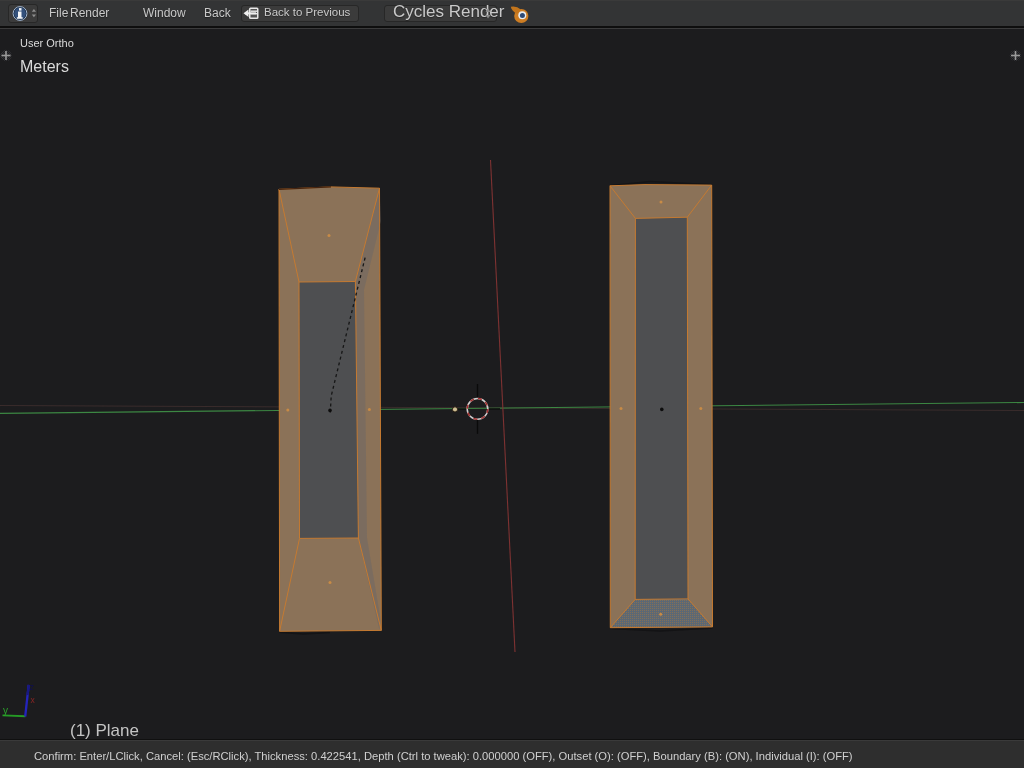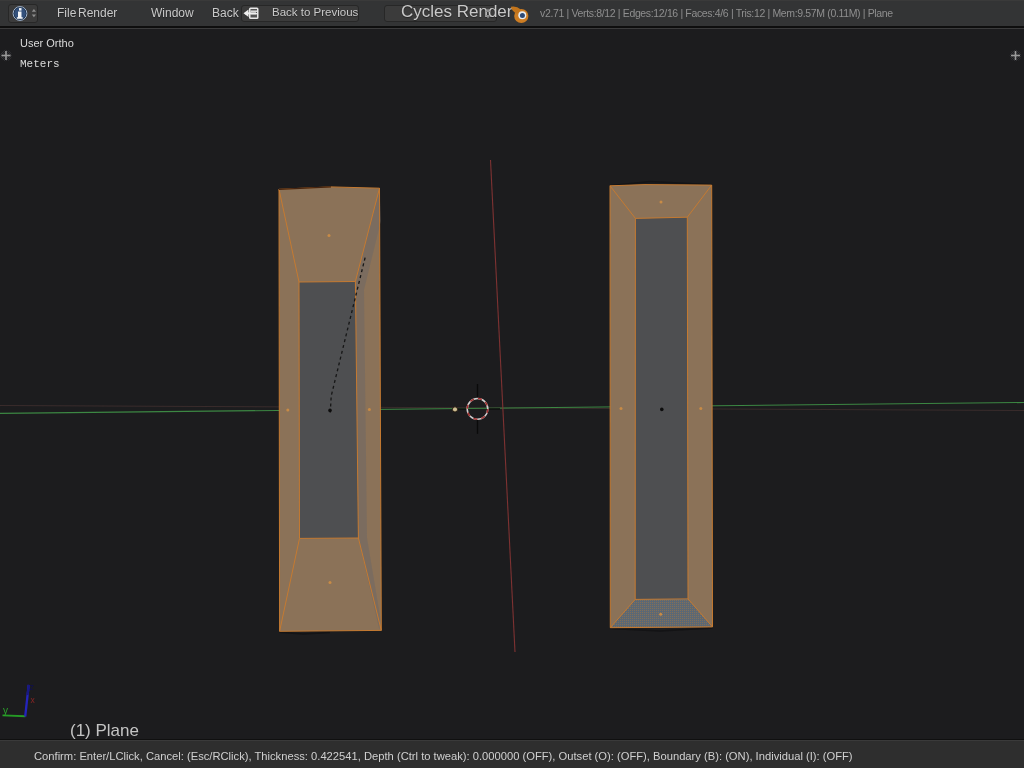--- a/index.html
+++ b/index.html
@@ -2,24 +2,24 @@
 <html><head>
 <meta charset="utf-8">
 <style>
   html,body{margin:0;padding:0;}
   body{width:1024px;height:768px;overflow:hidden;background:#1c1c1e;
        font-family:"Liberation Sans", sans-serif; position:relative; -webkit-font-smoothing:antialiased;}
   .abs{position:absolute;will-change:transform;}
   #header{left:0;top:0;width:1024px;height:26px;background:#333435;border-top:1px solid #3a3a3a;box-sizing:border-box;}
   #hsep{left:0;top:26px;width:1024px;height:2px;background:#0e0e0e;border-bottom:1px solid #3b3b3c;}
   #bbar{left:0;top:739px;width:1024px;height:29px;background:#2e2e2e;border-top:1px solid #101010;box-shadow:inset 0 1px 0 #3a3a3a;box-sizing:border-box;}
-  .mtxt{color:#c9c9c9;font-size:12px;line-height:26px;text-shadow:0 1px 1px rgba(0,0,0,0.4);margin-left:8px;}
+  .mtxt{color:#c9c9c9;font-size:12px;line-height:26px;text-shadow:0 1px 1px rgba(0,0,0,0.4);}
   .btn{background:#3b3b3b;border:1px solid #272727;border-radius:3px;box-sizing:border-box;}
   #vtxt1{left:20px;top:37px;color:#dadada;font-size:11px;}
-  #vtxt2{left:20px;top:58px;color:#dadada;font-size:11px;font-family:Liberation Mono, monospace;}
+  #vtxt2{left:20px;top:58px;color:#dadada;font-size:16px;}
   #plane{left:70px;top:721px;color:#c4c4c4;font-size:17px;}
   #conf{left:20px;top:744px;color:#d0d0d0;font-size:11.2px;letter-spacing:0px;line-height:24px;margin-left:14px;}
   #infotxt{left:540px;top:0;color:#8f8f8f;font-size:10.5px;line-height:27px;letter-spacing:-0.35px;}
 </style>
 </head>
 <body>
 <svg class="abs" style="left:0;top:0;" width="1024" height="768" viewBox="0 0 1024 768">
   <defs>
     <pattern id="dith" width="2" height="2" patternUnits="userSpaceOnUse">
       <rect width="2" height="2" fill="#1c1c1e"></rect>
@@ -145,21 +145,20 @@
   <svg class="abs" style="left:482px;top:5px;" width="14" height="17" viewBox="0 0 14 17">
     <path d="M3.5 7 L6 3.6 L8.5 7 Z" fill="#8a8a8a"></path>
     <path d="M3.5 10 L6 13.4 L8.5 10 Z" fill="#8a8a8a"></path>
   </svg>
   <svg class="abs" style="left:508px;top:3px;" width="26" height="22" viewBox="0 0 26 22">
     <circle cx="13.3" cy="13" r="7.1" fill="#cd7d23"></circle>
     <path d="M2.8 3.8 Q8.5 2.6 12.8 6.6 L8.7 11.2 Q3.6 7.6 2.8 3.8 Z" fill="#c3751c"></path>
     <circle cx="14.3" cy="12.2" r="4" fill="#e9edf0"></circle>
     <circle cx="14.4" cy="12.4" r="2.5" fill="#2c4a77"></circle>
   </svg>
-  <div id="infotxt" class="abs">v2.71 | Verts:8/12 | Edges:12/16 | Faces:4/6 | Tris:12 | Mem:9.57M (0.11M) | Plane</div>
 </div>
 
 <div id="vtxt1" class="abs">User Ortho</div>
 <div id="vtxt2" class="abs">Meters</div>
 <div id="plane" class="abs">(1) Plane</div>
 
 <div id="bbar" class="abs"></div>
 <div id="conf" class="abs">Confirm: Enter/LClick, Cancel: (Esc/RClick), Thickness: 0.422541, Depth (Ctrl to tweak): 0.000000 (OFF), Outset (O): (OFF), Boundary (B): (ON), Individual (I): (OFF)</div>
 
 </body></html>

